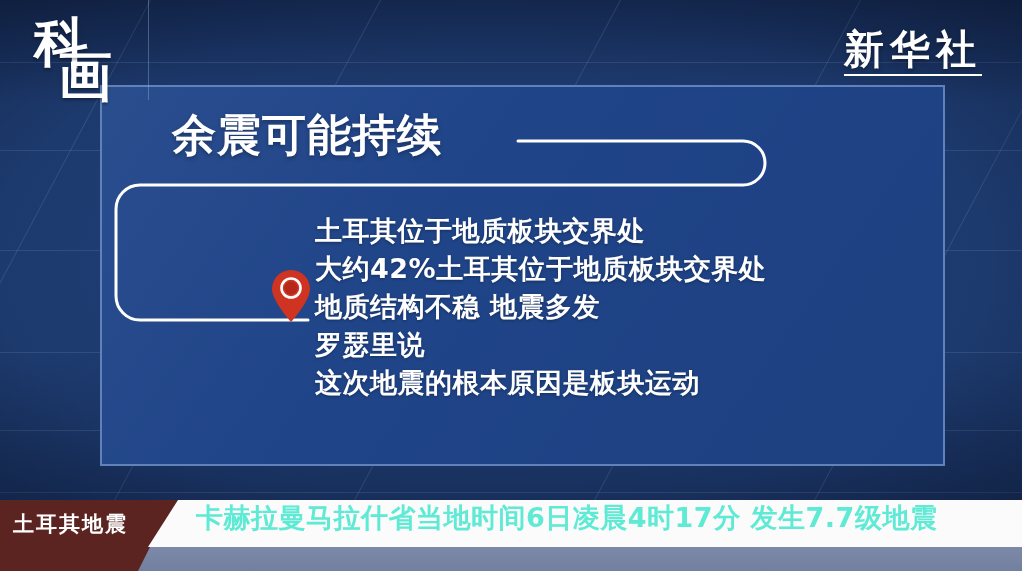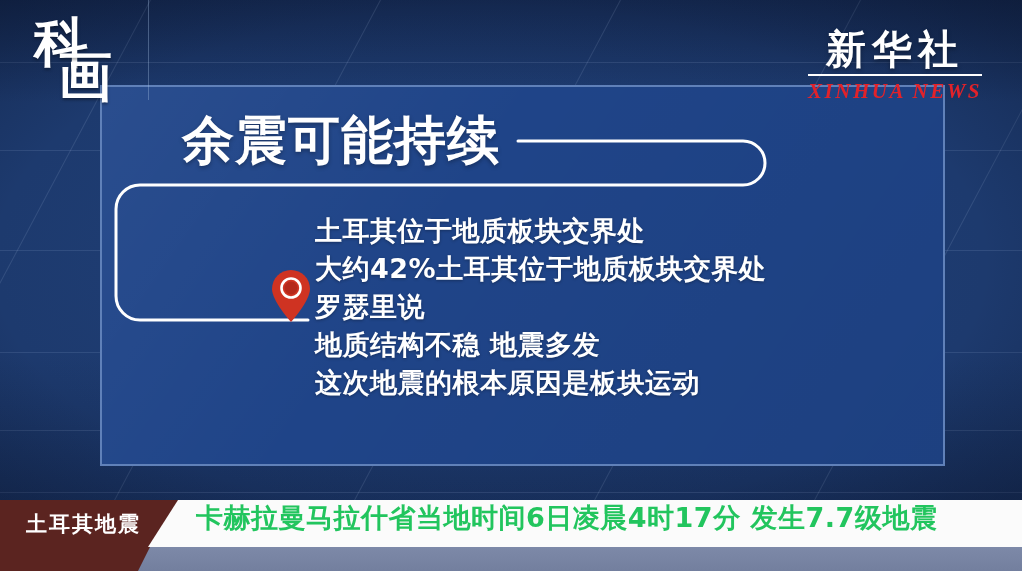--- a/index.html
+++ b/index.html
@@ -130,21 +130,21 @@
     width: 1px;
     height: 100px;
     background: rgba(170,195,230,0.35);
   }
 
   
   .logo-xinhua {
     position: absolute;
     right: 40px;
     top: 28px;
-    text-align: center;
+    text-align: right;
   }
   .logo-xinhua .cn {
     color: #ffffff;
     font-size: 40px;
     font-weight: 700;
     letter-spacing: 6px;
     line-height: 1.08;
     font-family: "DejaVu Sans", "Liberation Sans", sans-serif;
     text-shadow: 0 2px 4px rgba(0,0,0,0.35);
   }
@@ -158,24 +158,24 @@
     font-size: 21px;
     font-weight: 700;
     font-style: italic;
     letter-spacing: 2.5px;
     font-family: "Liberation Serif", "DejaVu Serif", serif;
   }
 
   
   .title {
     position: absolute;
-    left: 182px;
+    left: 172px;
     top: 106px;
     color: #ffffff;
-    font-size: 52px;
+    font-size: 44px;
     font-weight: 700;
     letter-spacing: 1px;
     font-family: Liberation Serif, serif;
     text-shadow: 0 2px 4px rgba(0,0,0,0.30);
   }
 
   
   .route {
     position: absolute;
     left: 0;
@@ -232,32 +232,32 @@
     width: 178px;
     height: 47px;
     background: #5b2420;
     clip-path: polygon(0 0, 178px 0, 148px 47px, 0 47px);
     color: #ffffff;
     font-size: 21px;
     font-weight: 700;
     letter-spacing: 2px;
     display: flex;
     align-items: center;
-    padding-left: 26px;
+    padding-left: 13px;
     box-sizing: border-box;
     font-family: "DejaVu Sans", "Liberation Sans", sans-serif;
   }
   .ticker-text {
     position: absolute;
     left: 196px;
     top: 0;
     height: 36px;
     display: flex;
     align-items: center;
-    color: #22c55e;
+    color: #5eead4;
     font-size: 27px;
     font-weight: 700;
     letter-spacing: 0.5px;
     font-family: "DejaVu Sans", "Liberation Sans", sans-serif;
   }
   .ticker-base {
     position: absolute;
     left: 0;
     top: 547px;
     width: 1022px;
@@ -304,21 +304,20 @@
 
   <div class="logo-kehua">
     <span class="ch1">科</span>
     <span class="ch2">画</span>
   </div>
   <div class="logo-divider"></div>
 
   <div class="logo-xinhua">
     <div class="cn">新华社</div>
     <div class="rule"></div>
-    <div class="en">XINHUA NEWS</div>
   </div>
 
   <div class="title">余震可能持续</div>
 
   <svg class="route" viewBox="0 0 1022 571" xmlns="http://www.w3.org/2000/svg">
     <path id="route-path" d="M 518 141
              L 743 141
              A 22 22 0 0 1 743 185
              L 140 185
              A 24 24 0 0 0 116 209
@@ -329,22 +328,22 @@
 
   <svg class="pin" viewBox="0 0 42 56" xmlns="http://www.w3.org/2000/svg">
     <path d="M21 2 C10.5 2 2 10.5 2 21 C2 33 21 54 21 54 C21 54 40 33 40 21 C40 10.5 31.5 2 21 2 Z" fill="#cf3322"></path>
     <circle cx="21" cy="20" r="9.5" fill="none" stroke="#ffffff" stroke-width="2.6"></circle>
     <circle cx="21" cy="20" r="6.5" fill="#b5281a"></circle>
   </svg>
 
   <div class="body-text">
     <div>土耳其位于地质板块交界处</div>
     <div>大约42%土耳其位于地质板块交界处</div>
+    <div>地质结构不稳 地震多发</div>
     <div>罗瑟里说</div>
-    <div>地质结构不稳 地震多发</div>
     <div>这次地震的根本原因是板块运动</div>
   </div>
 
   <div class="ticker">
     <div class="ticker-white"></div>
     <div class="ticker-tag">土耳其地震</div>
     <div class="ticker-text">卡赫拉曼马拉什省当地时间6日凌晨4时17分 发生7.7级地震</div>
   </div>
   <div class="ticker-base"></div>
   <div class="ticker-base-tag"></div>

